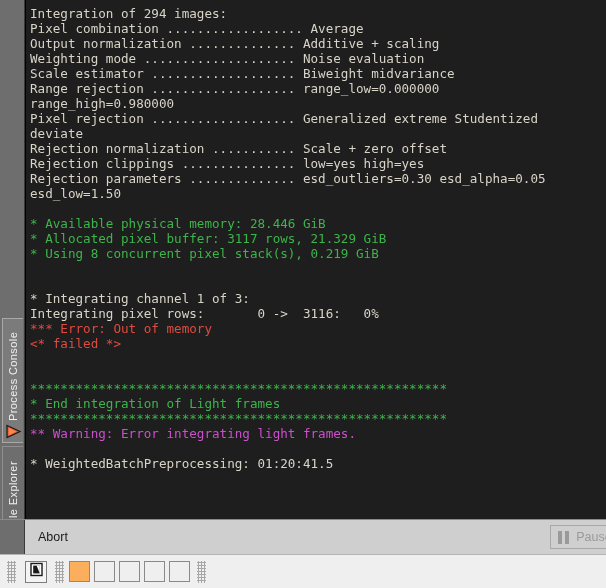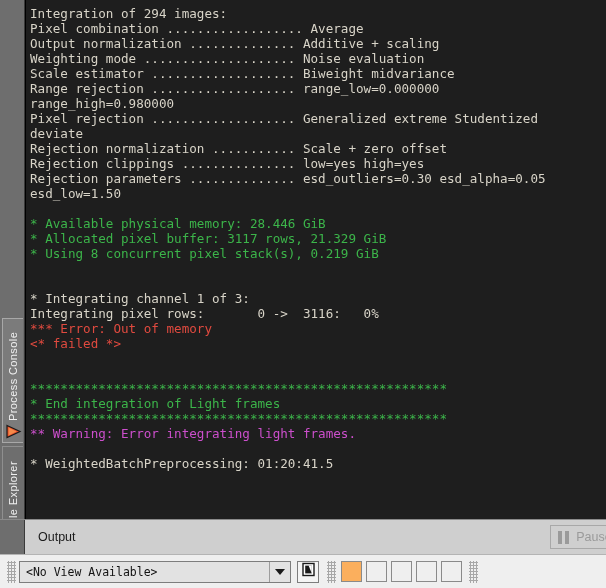--- a/index.html
+++ b/index.html
@@ -243,40 +243,34 @@
     </div>
 
     <div class="console-wrap">
       <div class="console" id="console-lines"><span class="ln c-default" style="color: rgb(216, 212, 200);">Integration of 294 images:</span><span class="ln c-default" style="color: rgb(216, 212, 200);">Pixel combination .................. Average</span><span class="ln c-default" style="color: rgb(216, 212, 200);">Output normalization .............. Additive + scaling</span><span class="ln c-default" style="color: rgb(216, 212, 200);">Weighting mode .................... Noise evaluation</span><span class="ln c-default" style="color: rgb(216, 212, 200);">Scale estimator ................... Biweight midvariance</span><span class="ln c-default" style="color: rgb(216, 212, 200);">Range rejection ................... range_low=0.000000</span><span class="ln c-default" style="color: rgb(216, 212, 200);">range_high=0.980000</span><span class="ln c-default" style="color: rgb(216, 212, 200);">Pixel rejection ................... Generalized extreme Studentized</span><span class="ln c-default" style="color: rgb(216, 212, 200);">deviate</span><span class="ln c-default" style="color: rgb(216, 212, 200);">Rejection normalization ........... Scale + zero offset</span><span class="ln c-default" style="color: rgb(216, 212, 200);">Rejection clippings ............... low=yes high=yes</span><span class="ln c-default" style="color: rgb(216, 212, 200);">Rejection parameters .............. esd_outliers=0.30 esd_alpha=0.05</span><span class="ln c-default" style="color: rgb(216, 212, 200);">esd_low=1.50</span><span class="ln c-default" style="color: rgb(216, 212, 200);"></span><span class="ln c-green" style="color: rgb(60, 181, 74);">* Available physical memory: 28.446 GiB</span><span class="ln c-green" style="color: rgb(60, 181, 74);">* Allocated pixel buffer: 3117 rows, 21.329 GiB</span><span class="ln c-green" style="color: rgb(60, 181, 74);">* Using 8 concurrent pixel stack(s), 0.219 GiB</span><span class="ln c-default" style="color: rgb(216, 212, 200);"></span><span class="ln c-default" style="color: rgb(216, 212, 200);"></span><span class="ln c-default" style="color: rgb(216, 212, 200);">* Integrating channel 1 of 3:</span><span class="ln c-default" style="color: rgb(216, 212, 200);">Integrating pixel rows:       0 -&gt;  3116:   0%</span><span class="ln c-red" style="color: rgb(224, 74, 63);">*** Error: Out of memory</span><span class="ln c-red" style="color: rgb(224, 74, 63);">&lt;* failed *&gt;</span><span class="ln c-default" style="color: rgb(216, 212, 200);"></span><span class="ln c-default" style="color: rgb(216, 212, 200);"></span><span class="ln c-green" style="color: rgb(60, 181, 74);">*******************************************************</span><span class="ln c-green" style="color: rgb(60, 181, 74);">* End integration of Light frames</span><span class="ln c-green" style="color: rgb(60, 181, 74);">*******************************************************</span><span class="ln c-magenta" style="color: rgb(204, 79, 204);">** Warning: Error integrating light frames.</span><span class="ln c-default" style="color: rgb(216, 212, 200);"></span><span class="ln c-default" style="color: rgb(216, 212, 200);">* WeightedBatchPreprocessing: 01:20:41.5</span></div>
     </div>
 
   </div>
 
   <div class="statusbar">
     <div class="status-rail-pad"></div>
-    <div class="status-text">Output</div>
+    <div class="status-text">Abort</div>
     <div class="pause-btn">
       <span class="pause-bars">
           <i></i>
           <i></i>
         </span>
       <span>Pause/Abort</span>
     </div>
   </div>
 
   <div class="bottombar">
 
     <div class="grip"></div>
 
-    <div class="view-select">
-      <span>&lt;No View Available&gt;</span>
-      <span class="arrow-box">
-        <span class="caret-down"></span>
-      </span>
-    </div>
 
     <div class="icon-btn">
       <span>
         <svg width="15" height="15" viewBox="0 0 15 15">
           <rect x="2" y="1.5" width="11" height="12" fill="#ffffff" stroke="#1a1a1a" stroke-width="1.4"></rect>
           <path d="M4.2 3.6 L10.8 3.6 L10.8 11.4 L4.2 11.4 Z" fill="#1a1a1a"></path>
           <path d="M7.6 3.6 L10.8 3.6 L10.8 11.4 Z" fill="#ffffff"></path>
         </svg>
       </span>
     </div>

